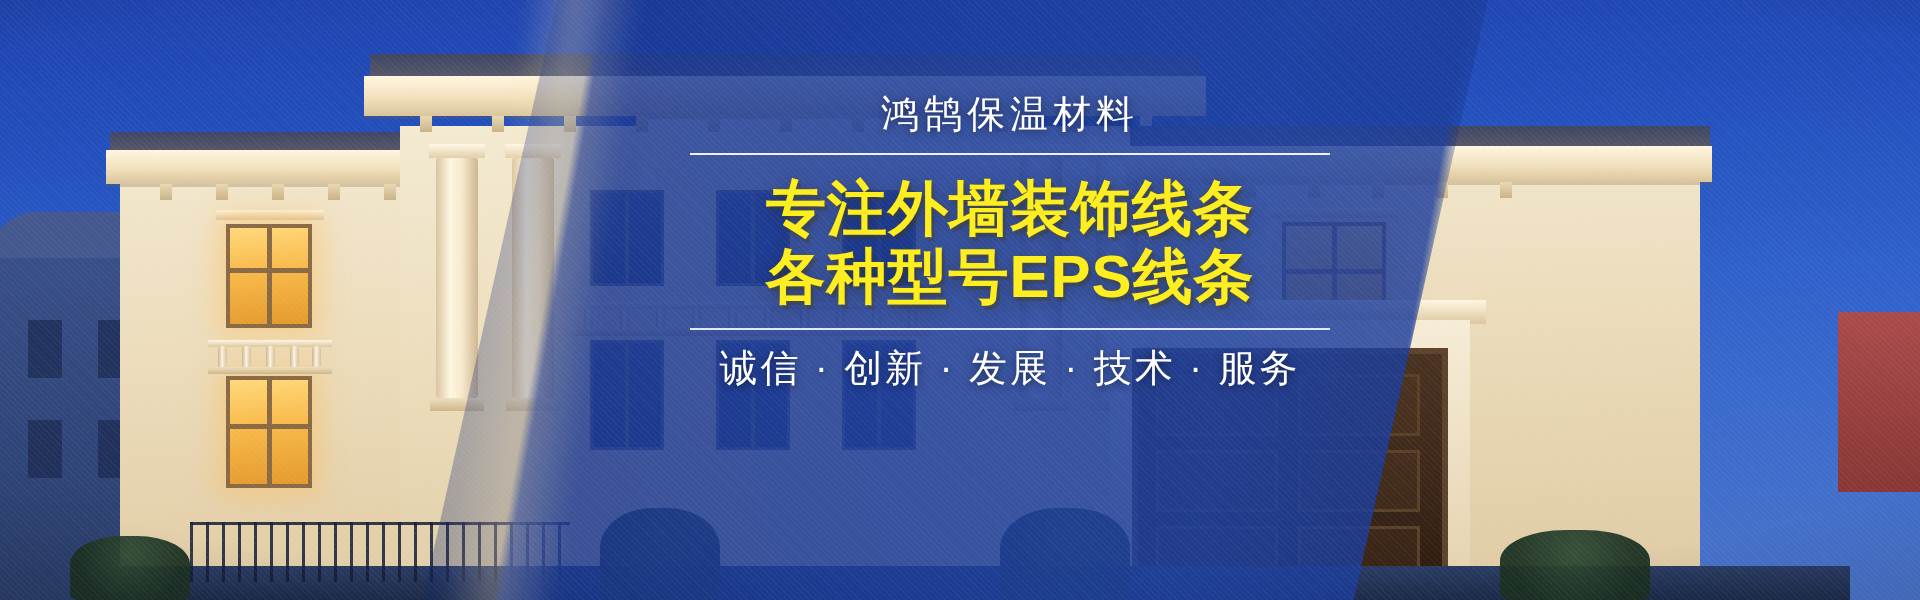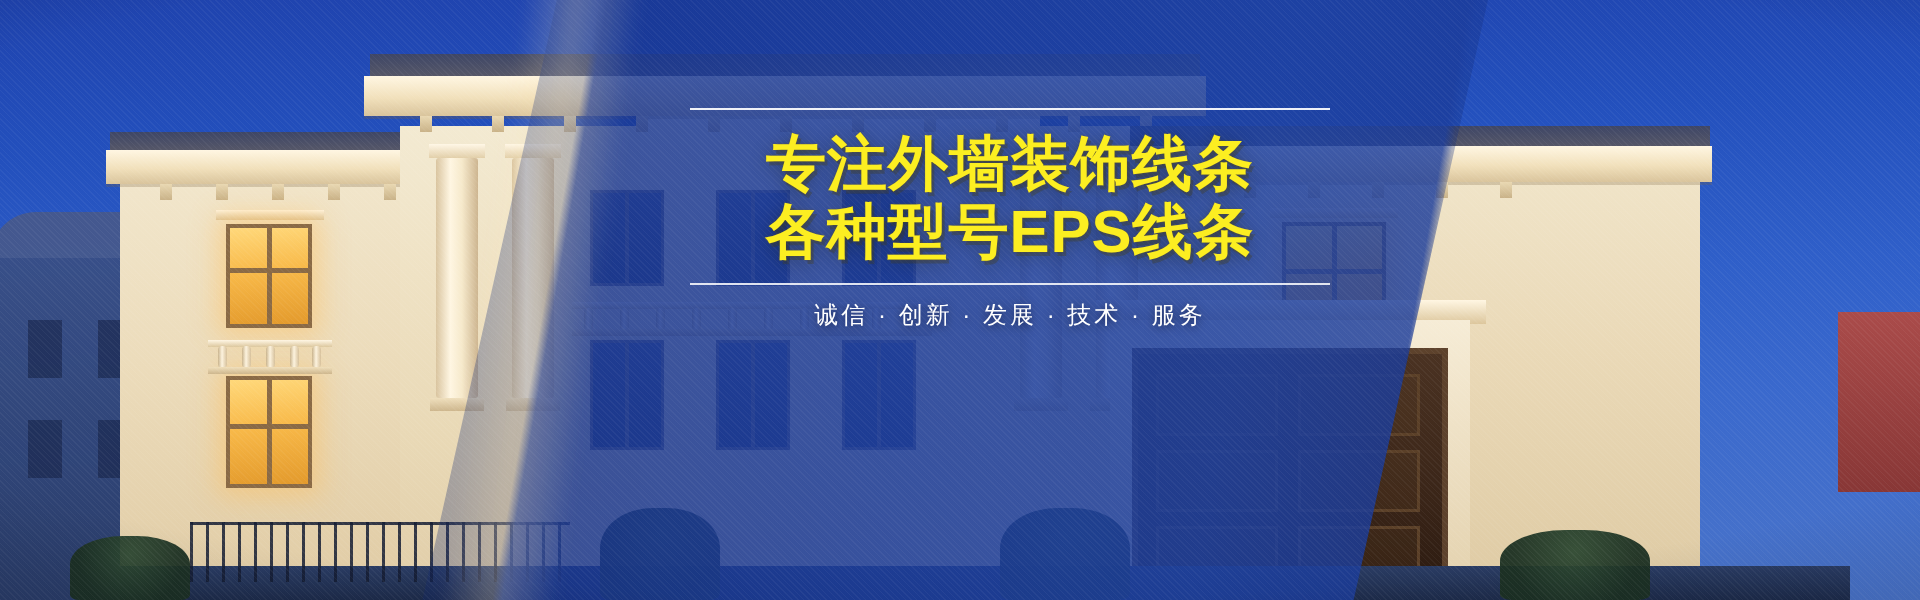--- a/index.html
+++ b/index.html
@@ -228,21 +228,21 @@
   .headline{
     font-size:60px;line-height:1.14;
     font-weight:700;color:#fcee21;
     letter-spacing:1px;white-space:nowrap;
     text-shadow:
       0 0 2px rgba(120,90,0,.55),
       3px 4px 0 rgba(70,60,10,.30),
       0 4px 18px rgba(20,20,0,.35);
   }
   .tagline{
-    font-size:24px;line-height:1.2;color:#ffffff;
+    font-size:38px;line-height:1.2;color:#ffffff;
     letter-spacing:3px;white-space:nowrap;
     text-shadow:0 2px 9px rgba(0,0,20,.55);
   }
 </style>
 </head>
 <body>
 
 <div class="banner">
 
   <div class="photo">
@@ -382,20 +382,21 @@
     <div class="hedge" style="left:70px;width:120px;height:64px;"></div>
   </div>
 
   <div class="overlay-tint"></div>
   <div class="overlay-panel"></div>
   <div class="streak"></div>
   <div class="hatch"></div>
   <div class="vignette"></div>
 
   <div class="copy">
+    <div class="brand">鸿鹄保温材料</div>
     <div class="rule"></div>
     <div class="headline">专注外墙装饰线条</div>
     <div class="headline">各种型号EPS线条</div>
     <div class="rule bottom"></div>
     <div class="tagline">诚信 · 创新 · 发展 · 技术 · 服务</div>
   </div>
 
 </div>
 
 </body></html>

